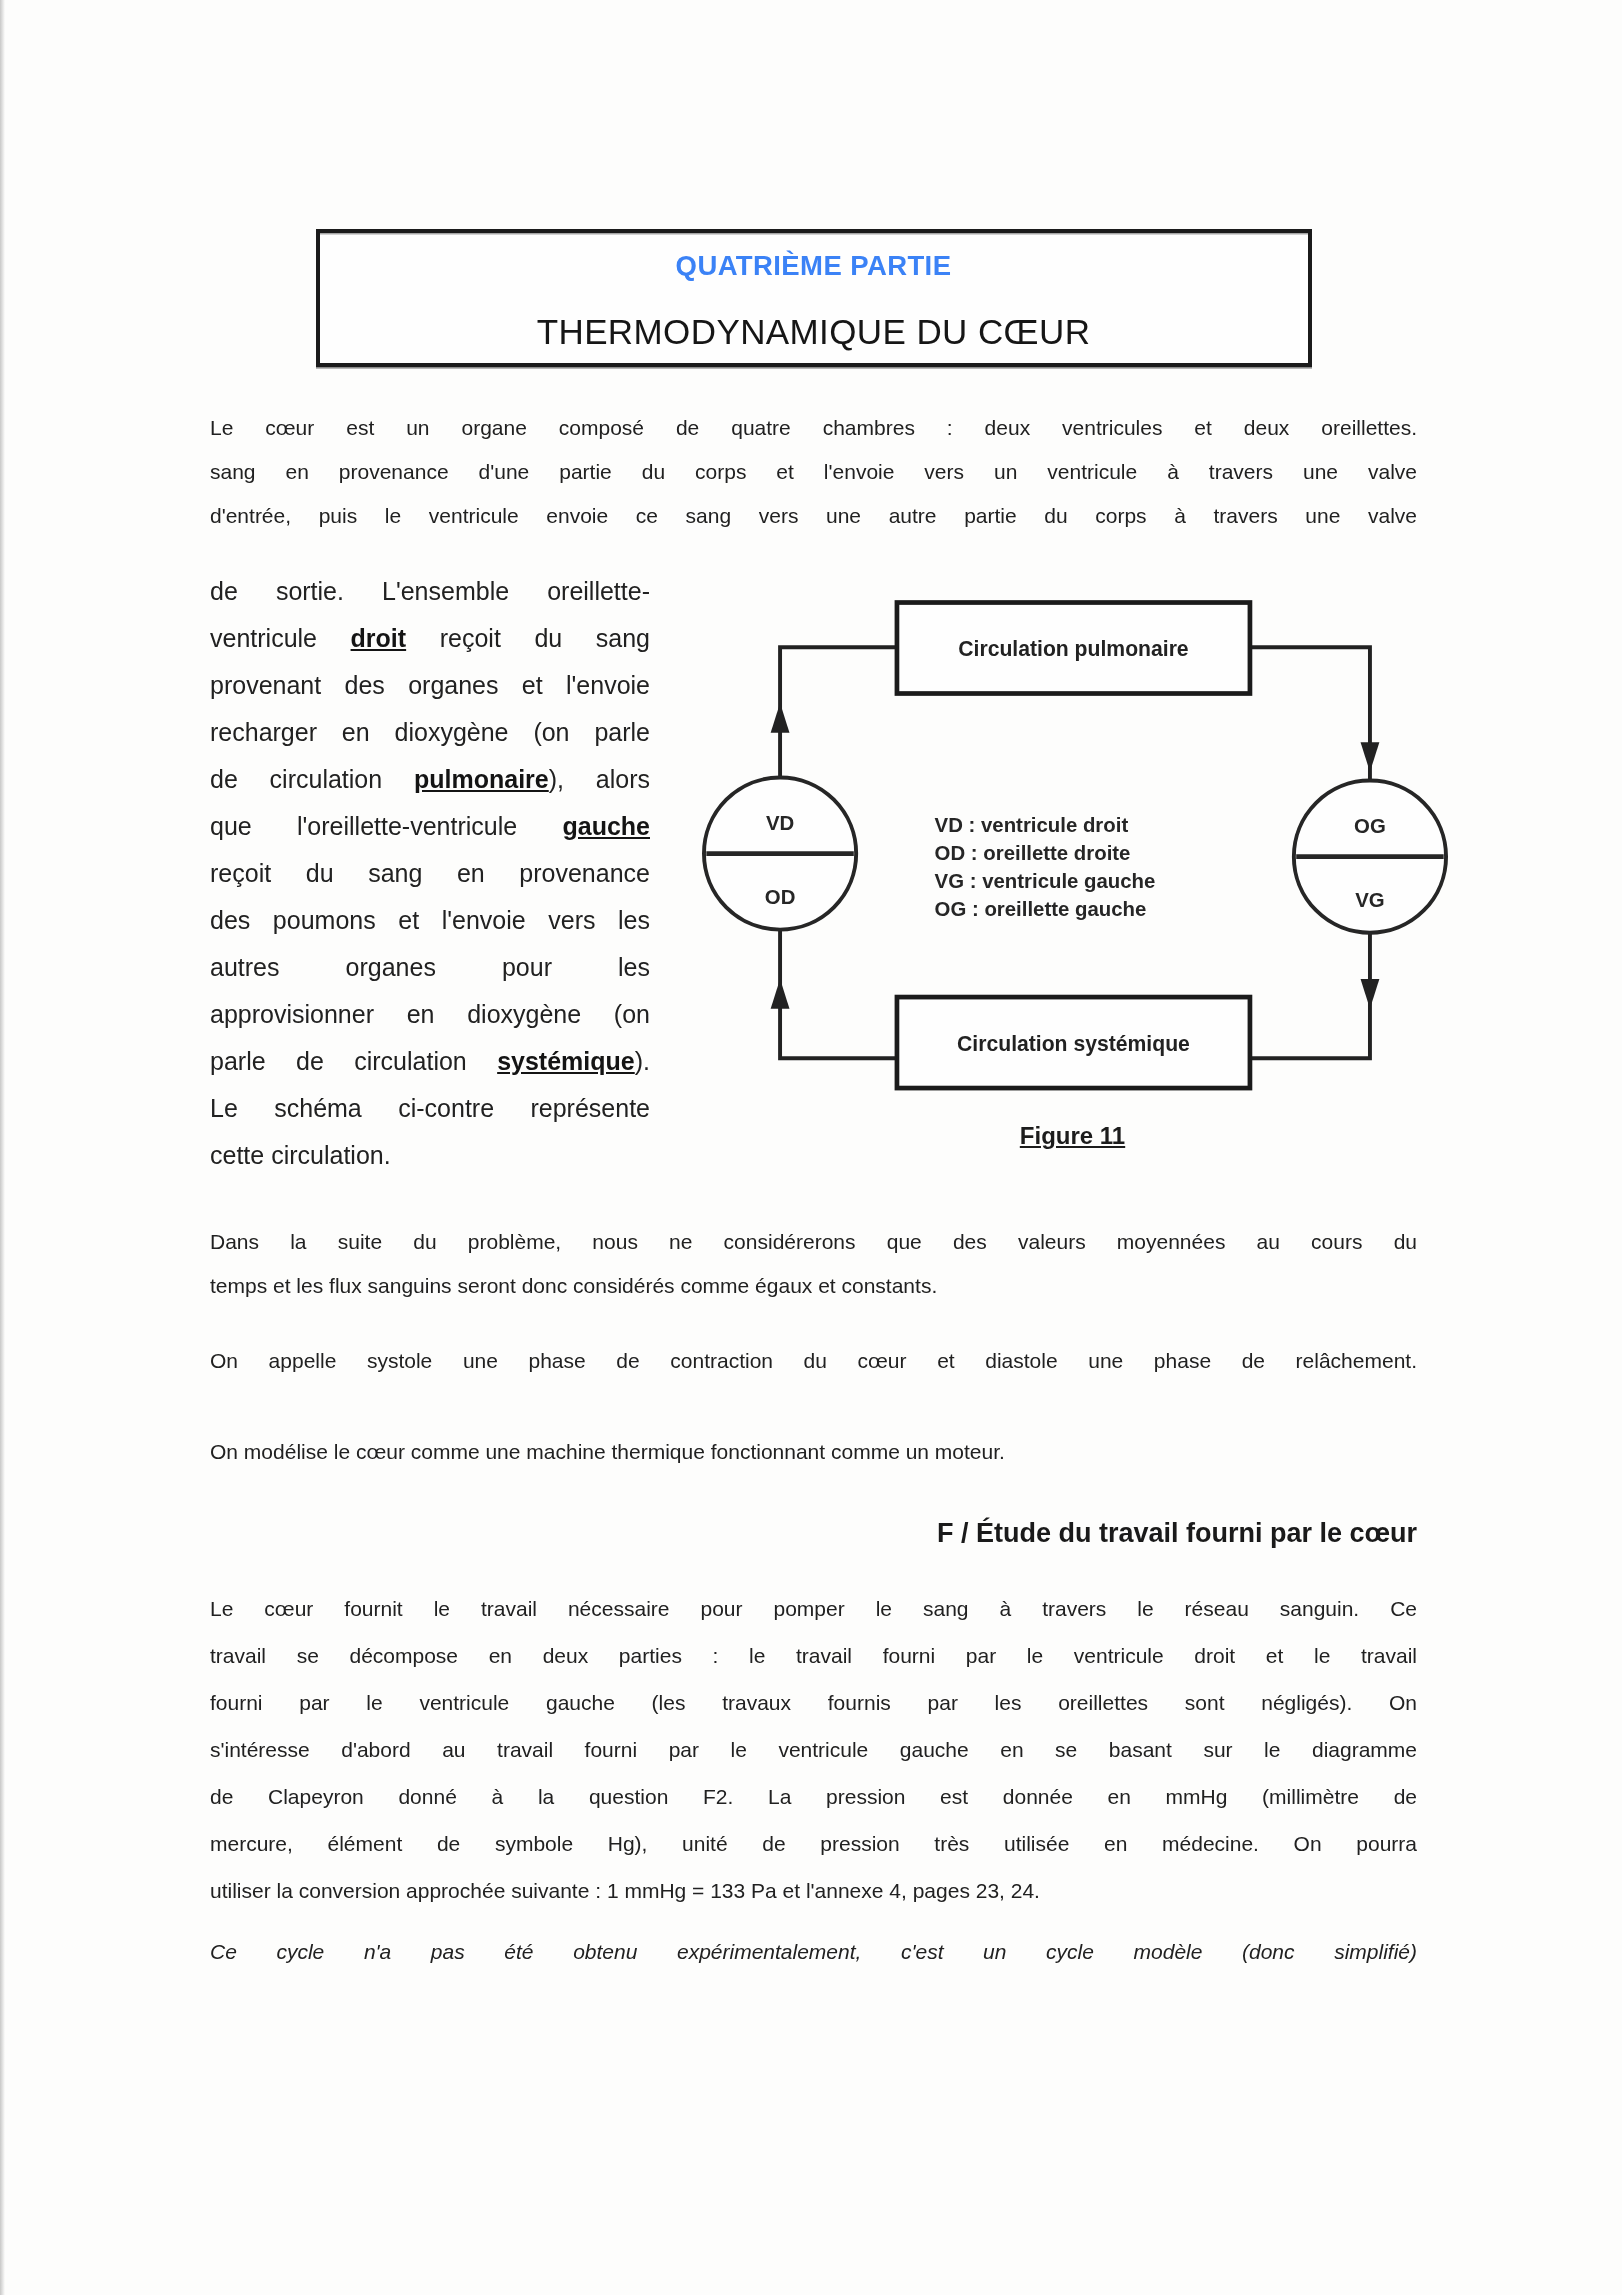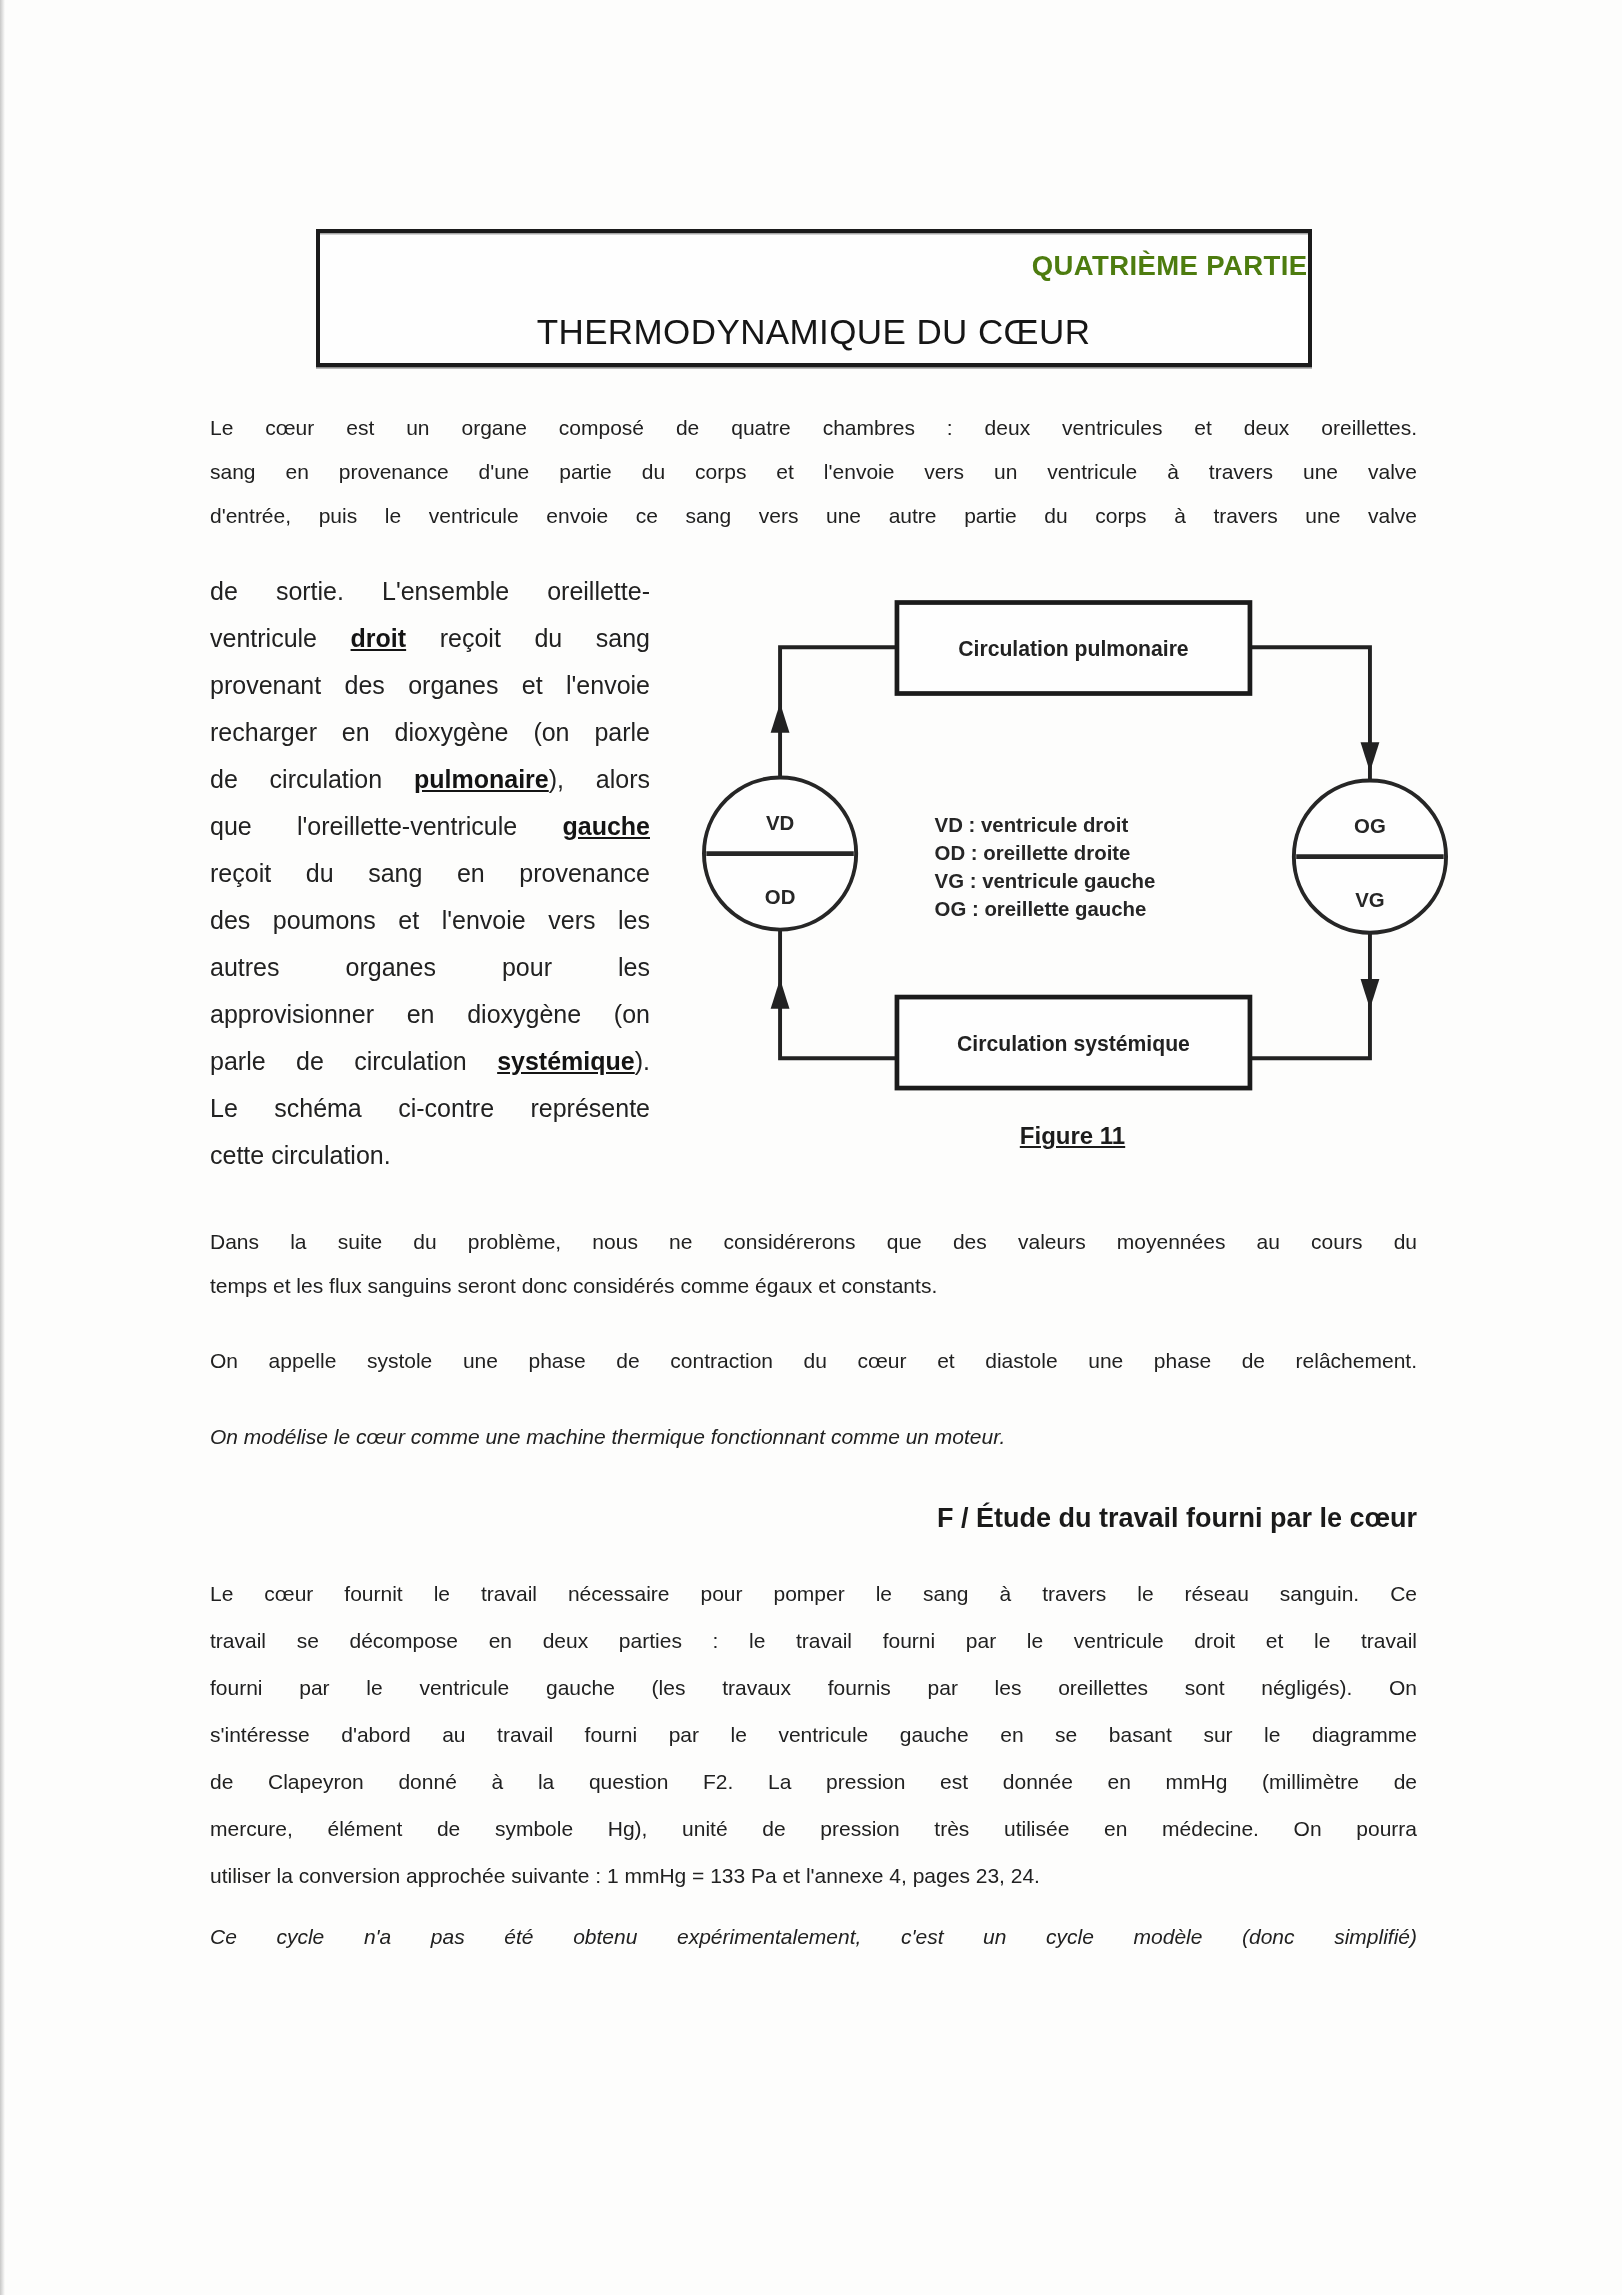--- a/index.html
+++ b/index.html
@@ -18,41 +18,41 @@
     background:linear-gradient(90deg,rgba(40,40,40,.25),rgba(40,40,40,0));}
   .title-box{
     margin:229px auto 0 auto;
     width:996px;height:138px;
     border:4.7px solid #1b1b1b;
     box-sizing:border-box;
     background:#fefefe;
     text-align:center;
     box-shadow:0 1.6px 0 rgba(0,0,0,.45), inset 0 1.6px 0 rgba(0,0,0,.35);
   }
-  .tb1{margin-top:17.3px;font-size:27.5px;font-weight:bold;letter-spacing:0.4px;color:#4d7c0f;text-align:right;}
+  .tb1{margin-top:17.3px;font-size:27.5px;font-weight:bold;letter-spacing:0.4px;color:#3b82f6;}
   .tb2{margin-top:30px;font-size:35px;font-weight:normal;letter-spacing:0.4px;color:#161616;}
   .para{font-size:21px;}
   .line{white-space:pre-wrap;text-align:justify;text-align-last:justify;}
   .line.no-just{text-align-last:left;}
   .p1{margin-top:39px;line-height:44px;}
   .row{display:flex;margin-top:30px;justify-content:center;}
   .col{width:440px;flex:none;font-size:25px;line-height:47px;}
   .col .line{display:block;}
   .bu{font-weight:bold;text-decoration:underline;color:#141414;}
   .fig-wrap{position:relative;width:789px;flex:none;margin-left:auto;margin-right:-38px;}
   .fig-label{font-family:"Liberation Sans",sans-serif;font-size:27px;font-weight:bold;fill:#222;}
   .fig-small{font-family:"Liberation Sans",sans-serif;font-size:26px;font-weight:bold;fill:#262626;}
   .caption{
     position:absolute;left:229px;width:355px;top:554px;
     text-align:center;font-size:24px;font-weight:bold;
     text-decoration:underline;color:#1c1c1c;
   }
   .p2{margin-top:41px;line-height:44px;}
   .p3{margin-top:31px;line-height:44px;}
-  .p4{margin-top:32px;line-height:44px;font-style:italic;}
+  .p4{margin-top:47px;line-height:44px;}
   .headingF{
     margin-top:44px;text-align:right;
     font-size:27px;font-weight:bold;color:#1a1a1a;
   }
   .p5{margin-top:36px;line-height:47px;}
   .p6{margin-top:14px;line-height:47px;font-style:italic;}
   .page-num{
     position:absolute;left:0;right:0;top:2148px;
     text-align:center;
     font-family:"Liberation Serif",serif;

